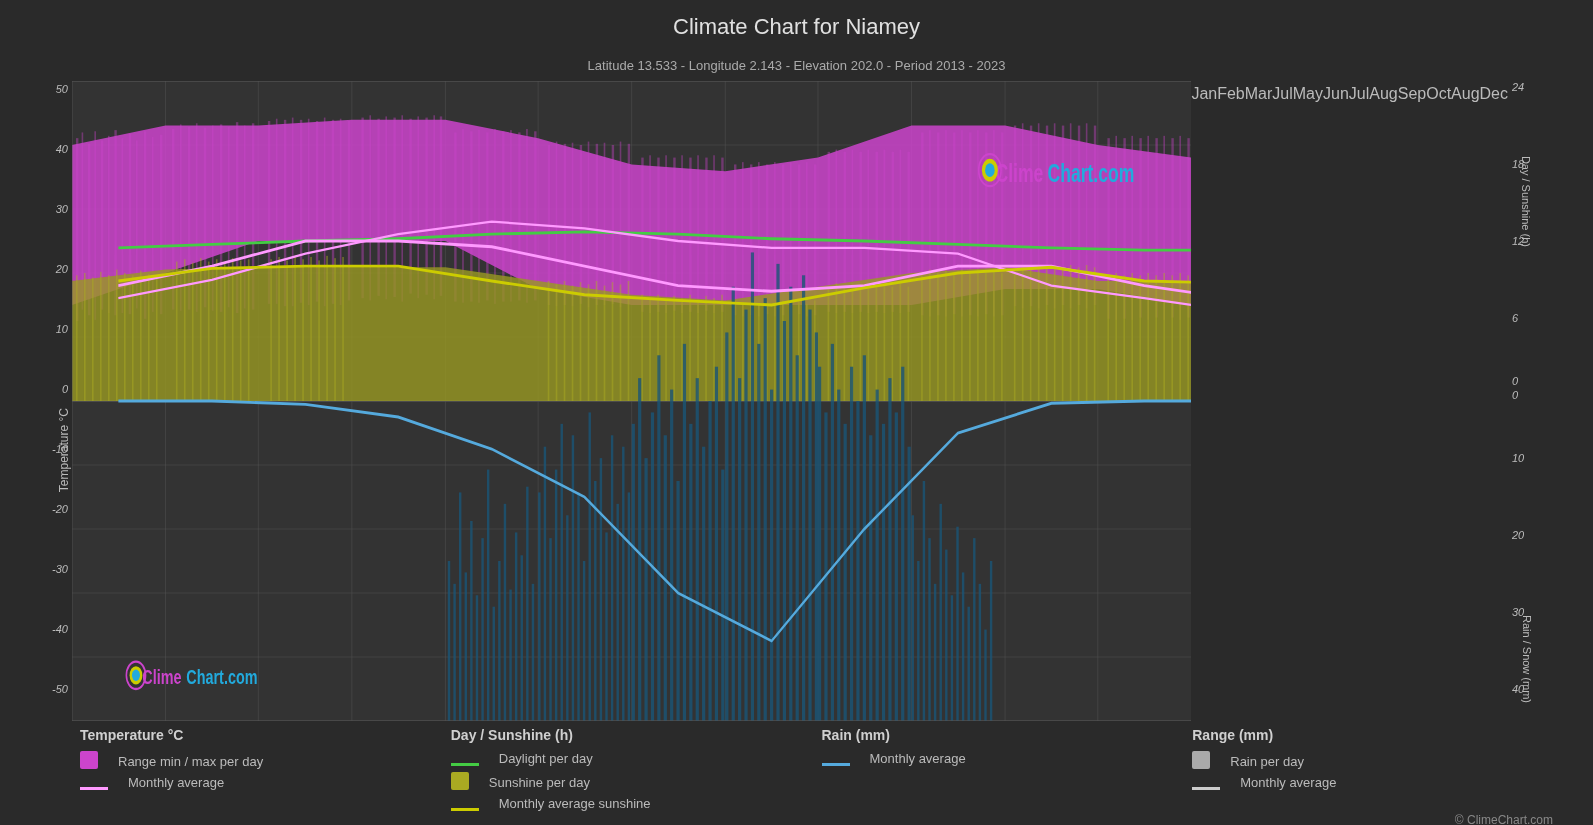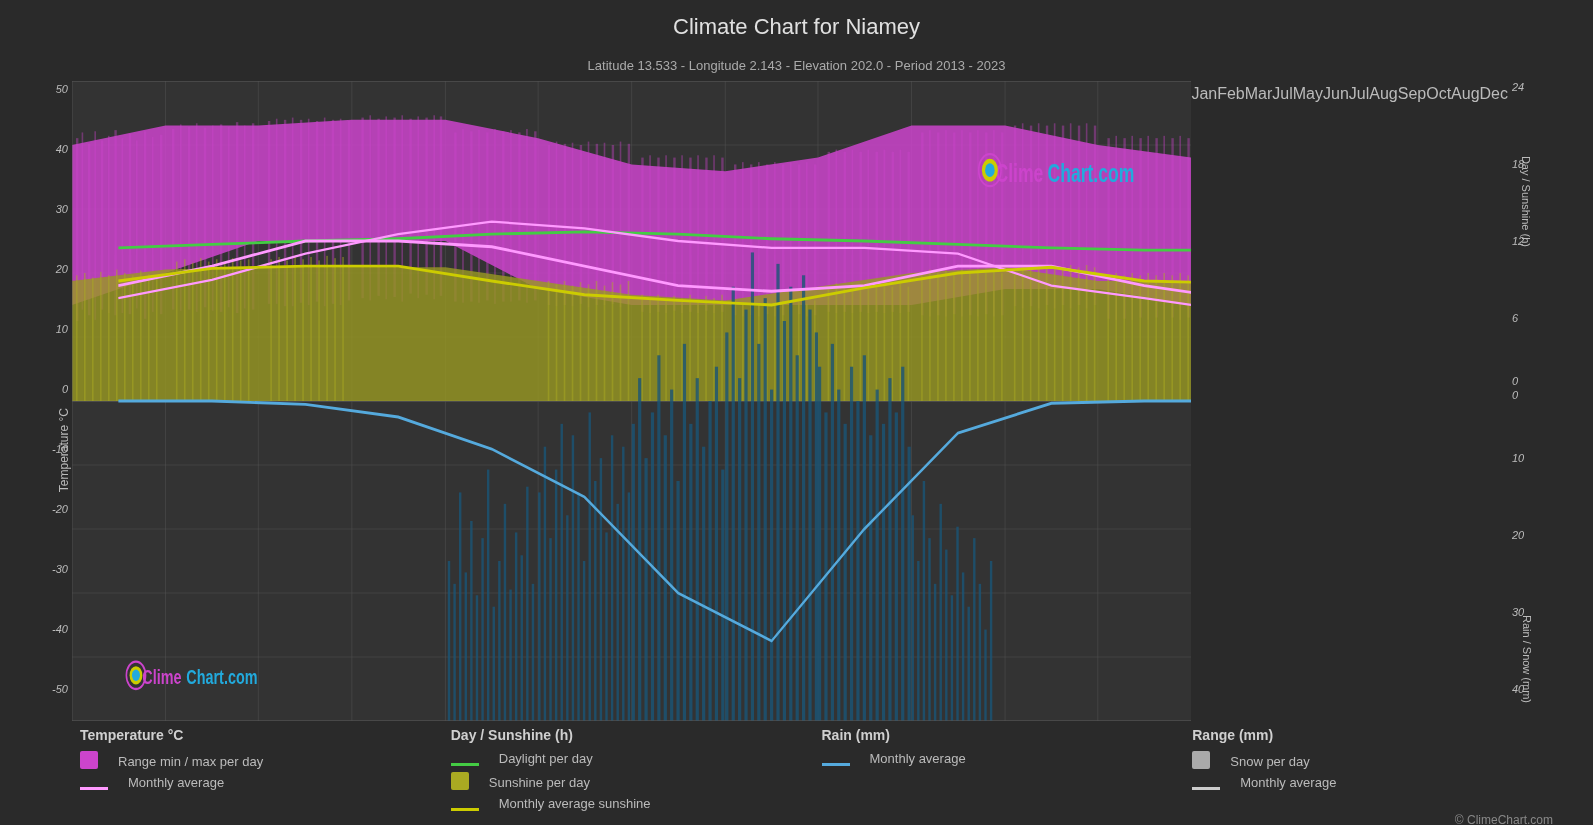--- a/index.html
+++ b/index.html
@@ -643,21 +643,21 @@
       <div class="legend-item">
         <div class="legend-line" style="background:#55aadd; height:3px;"></div>
         <span>Monthly average</span>
       </div>
     </div>
 
     <div class="legend-col" style="position:relative;">
       <div class="legend-title">Range (mm)</div>
       <div class="legend-item">
         <div class="legend-swatch" style="background:#aaaaaa; width:18px; height:18px;"></div>
-        <span>Snow per day</span>
+        <span>Rain per day</span>
       </div>
       <div class="legend-item">
         <div class="legend-line" style="background:#cccccc; height:3px;"></div>
         <span>Monthly average</span>
       </div>
       <div style="position:absolute; bottom:-16px; right:10px; color:#888; font-size:12px;">© ClimeChart.com</div>
     </div>
   </div>
 
 </div>

